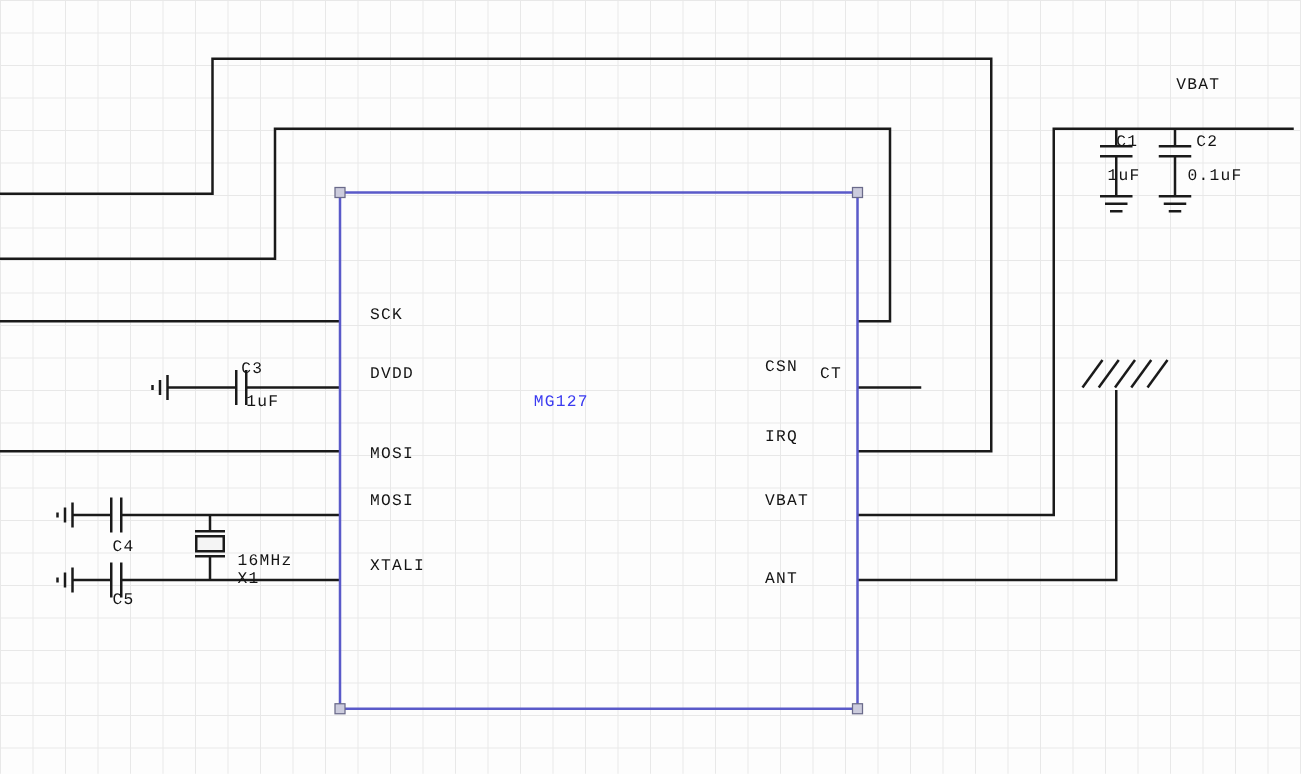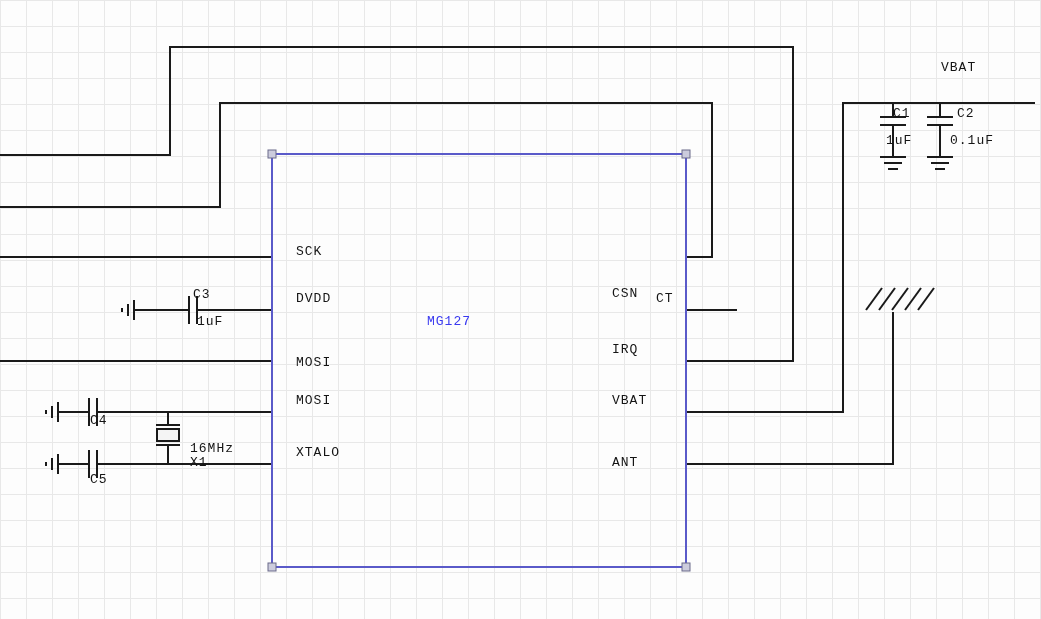--- a/index.html
+++ b/index.html
@@ -163,39 +163,39 @@
       <rect class="handle" x="682" y="563" width="8" height="8"></rect>
     </g>
   </svg>
 
   <div class="lbl blue" style="left:427px; top:311px;">MG127</div>
 
   <div class="lbl" style="left:296px; top:241px;">SCK</div>
   <div class="lbl" style="left:296px; top:288px;">DVDD</div>
   <div class="lbl" style="left:296px; top:352px;">MOSI</div>
   <div class="lbl" style="left:296px; top:390px;">MOSI</div>
-  <div class="lbl" style="left:296px; top:442px;">XTALO</div>
+  <div class="lbl" style="left:296px; top:442px;">XTALI</div>
 
   <div class="lbl" style="left:612px; top:235px;margin-top:48px;">CSN</div>
   <div class="lbl" style="left:612px; top:288px;margin-left:44px;">CT</div>
   <div class="lbl" style="left:612px; top:339px;">IRQ</div>
   <div class="lbl" style="left:612px; top:390px;">VBAT</div>
   <div class="lbl" style="left:612px; top:452px;text-align:right;">ANT</div>
 
   <div class="lbl" style="left:941px; top:57px;">VBAT</div>
 
   <div class="lbl" style="left:893px; top:103px;">C1</div>
   <div class="lbl" style="left:886px; top:130px;">1uF</div>
 
   <div class="lbl" style="left:957px; top:103px;">C2</div>
   <div class="lbl" style="left:950px; top:130px;">0.1uF</div>
 
   <div class="lbl" style="left:193px; top:284px;">C3</div>
   <div class="lbl" style="left:197px; top:311px;">1uF</div>
 
-  <div class="lbl" style="left:90px; top:410px;">C4</div>
+  <div class="lbl" style="left:90px; top:427px;">C4</div>
 
   <div class="lbl" style="left:90px; top:469px;text-align:right;">C5</div>
 
   <div class="lbl" style="left:190px; top:414px;margin-top:38px;">X1</div>
   <div class="lbl" style="left:190px; top:438px;">16MHz</div>
 
 </div>
 
 </body></html>

